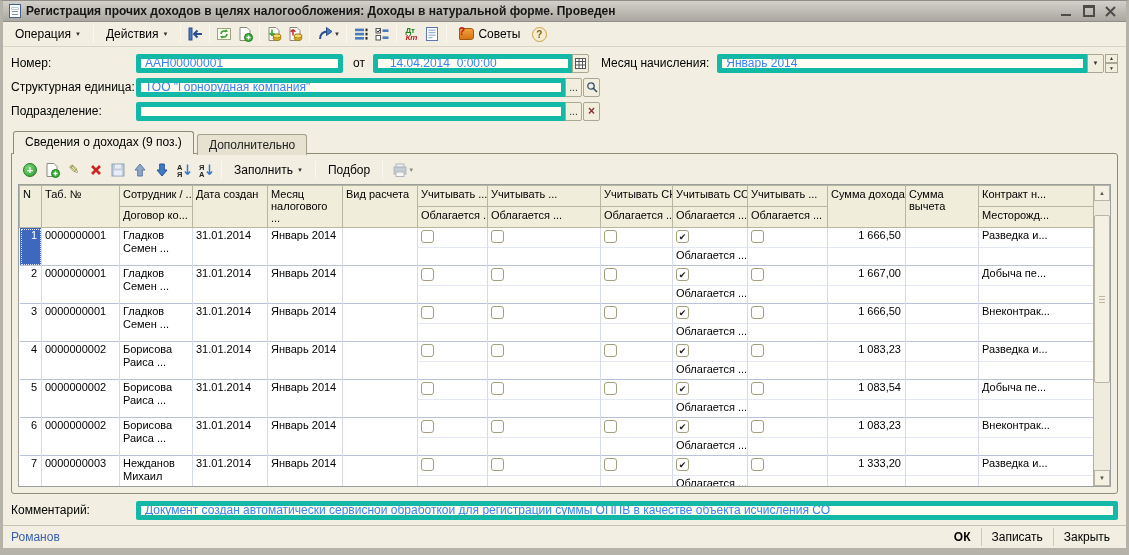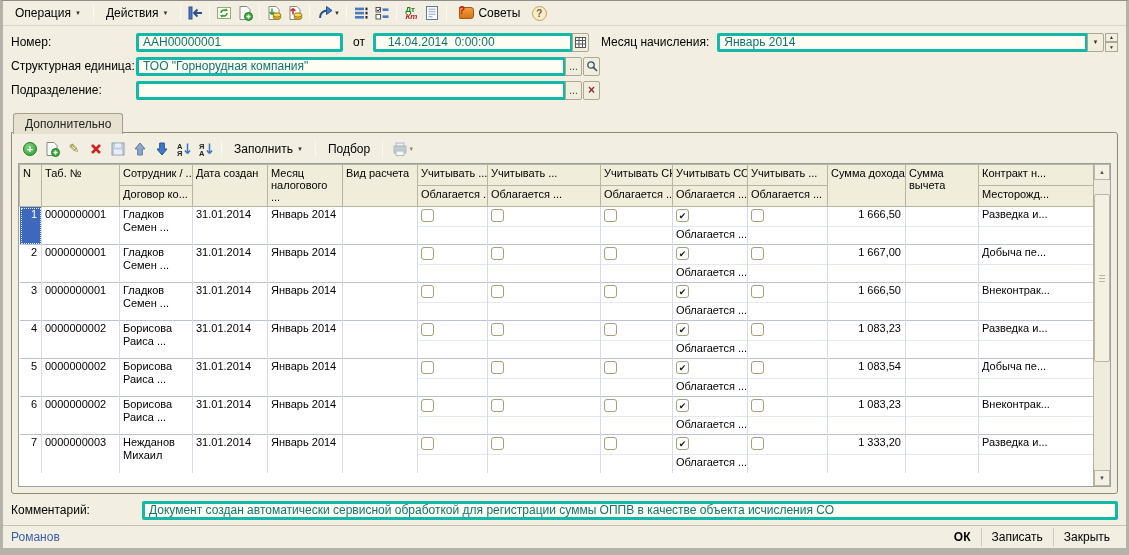--- a/index.html
+++ b/index.html
@@ -39,22 +39,22 @@
   .book{ width:15px; height:12px; background:linear-gradient(#f0a040,#d87414); border:1px solid #a05a10;
     border-radius:1px 3px 3px 1px; position:relative;}
   .book::before{ content:"?"; position:absolute; left:-2px; top:-4px; color:#cc1818; font-weight:bold; font-size:11px;}
   .helpc{ width:15px; height:15px; border-radius:50%; background:#f6ecd0; border:1px solid #c9a24b;
     color:#7c6020; font-weight:bold; font-size:10px; display:flex; align-items:center; justify-content:center;}
 
   
   .form-area{ flex:none; padding:6px 8px 4px 8px;}
   .frow{ display:flex; align-items:center; margin-bottom:4px; height:20px;}
   .flabel{ width:125px; flex:none;}
-  .inp{ height:19px; border:3px solid #14b8a6; border-radius:2px; background:#fefdf3; padding:1px 4px;
-    font-family:"Liberation Sans",sans-serif; font-size:12px; color:#0f766e; outline:none;}
+  .inp{ height:19px; border:5px solid #14b8a6; border-radius:2px; background:#fefdf3; padding:1px 4px;
+    font-family:"Liberation Sans",sans-serif; font-size:12px; color:#3b82f6; outline:none;}
   .sidebtn{ height:19px; min-width:17px; border:1px solid #aaa795; background:#f1eedd; border-radius:2px;
     display:inline-flex; align-items:center; justify-content:center; font-size:10px; color:#333; margin-left:1px; padding:0 1px;}
   .sidebtn.attach{ margin-left:-1px; border-radius:0 2px 2px 0;}
   .spin{ display:inline-flex; flex-direction:column; margin-left:1px;}
   .spin span{ height:9.5px; width:13px; border:1px solid #aaa795; background:#f1eedd; font-size:5px; color:#333;
     display:flex; align-items:center; justify-content:center;}
 
   
   .tabs{ flex:none; display:flex; align-items:flex-end; padding:2px 0 0 10px; height:24px; position:relative; z-index:2;}
   .tab{ padding:3px 11px 3px; border:1px solid #8e8b77; border-bottom:none; border-radius:3px 3px 0 0; margin-right:3px; white-space:nowrap;}
@@ -90,35 +90,48 @@
   .vscroll{ width:17px; flex:none; background:#efecdd; border-left:1px solid #b3b0a0; display:flex; flex-direction:column;}
   .scr-btn{ height:16px; flex:none; border:1px solid #b9b6a4; background:#f4f1e3; color:#555; font-size:6px;
     display:flex; align-items:center; justify-content:center;}
   .scr-track{ flex:1; position:relative;}
   .scr-thumb{ position:absolute; left:0; right:0; top:14px; height:168px; background:#f4f1e3;
     border:1px solid #b9b6a4; border-radius:2px;}
   .scr-thumb::after{ content:""; position:absolute; left:4px; right:4px; top:50%; border-top:1px solid #b9b6a4;
     box-shadow:0 3px 0 #b9b6a4, 0 -3px 0 #b9b6a4;}
 
   
-  .comment-row{ flex:none; display:flex; align-items:center; padding:6px 8px 5px; height:31px;gap:6px;}
+  .comment-row{ flex:none; display:flex; align-items:center; padding:6px 8px 5px; height:31px;}
   .comment-row .inp{ flex:1;}
   .statusbar{ flex:none; height:23px; border-top:1px solid #c6c3b2; display:flex; align-items:center; padding:0 6px; background:#f2efe2;}
   .author{ color:#3a5fae; padding-left:2px;}
   .spacer{ flex:1;}
   .sbtn{ padding:2px 10px; border-left:1px solid #cdcaba; white-space:nowrap;}
   .sbtn.first{ border-left:none;}
   .sbtn.ok{ font-weight:bold;}
   svg{ display:block;}
 </style>
 </head>
 <body>
 
 <div class="window">
 
+  <div class="titlebar">
+    <span class="doc-ico"></span>
+    <span class="title-text">Регистрация прочих доходов в целях налогообложения: Доходы в натуральной форме. Проведен</span>
+    <span class="winctl">
+      <span class="wbtn wbtn-min"></span>
+      <span class="wbtn wbtn-max"></span>
+      <span class="wbtn wbtn-close">
+          <svg width="13" height="11">
+            <path d="M2 1 L11 10 M11 1 L2 10" stroke="#4c4b46" stroke-width="2"></path>
+          </svg>
+        </span>
+    </span>
+  </div>
 
   <div class="menubar">
     <span class="mbtn">
         <span>Операция</span>
         <span class="drop-arrow">▼</span>
       </span>
     <span class="vsep"></span>
     <span class="mbtn">
         <span>Действия</span>
         <span class="drop-arrow">▼</span>
@@ -249,20 +262,21 @@
     </div>
     <div class="frow">
       <span class="flabel">Подразделение:</span>
       <input class="inp" style="width: 430px; border-radius: 2px 0px 0px 2px;" value="">
       <span class="sidebtn attach">...</span>
       <span class="sidebtn" style="color:#8a2a2a; font-weight:bold; font-size:12px;">×</span>
     </div>
   </div>
 
   <div class="tabs">
+    <span class="tab active">Сведения о доходах (9 поз.)</span>
     <span class="tab inactive">Дополнительно</span>
   </div>
 
   <div class="tab-panel">
 
     <div class="ttoolbar">
       <span class="ic">
           <span class="addc">+</span>
         </span>
       <span class="ic">

